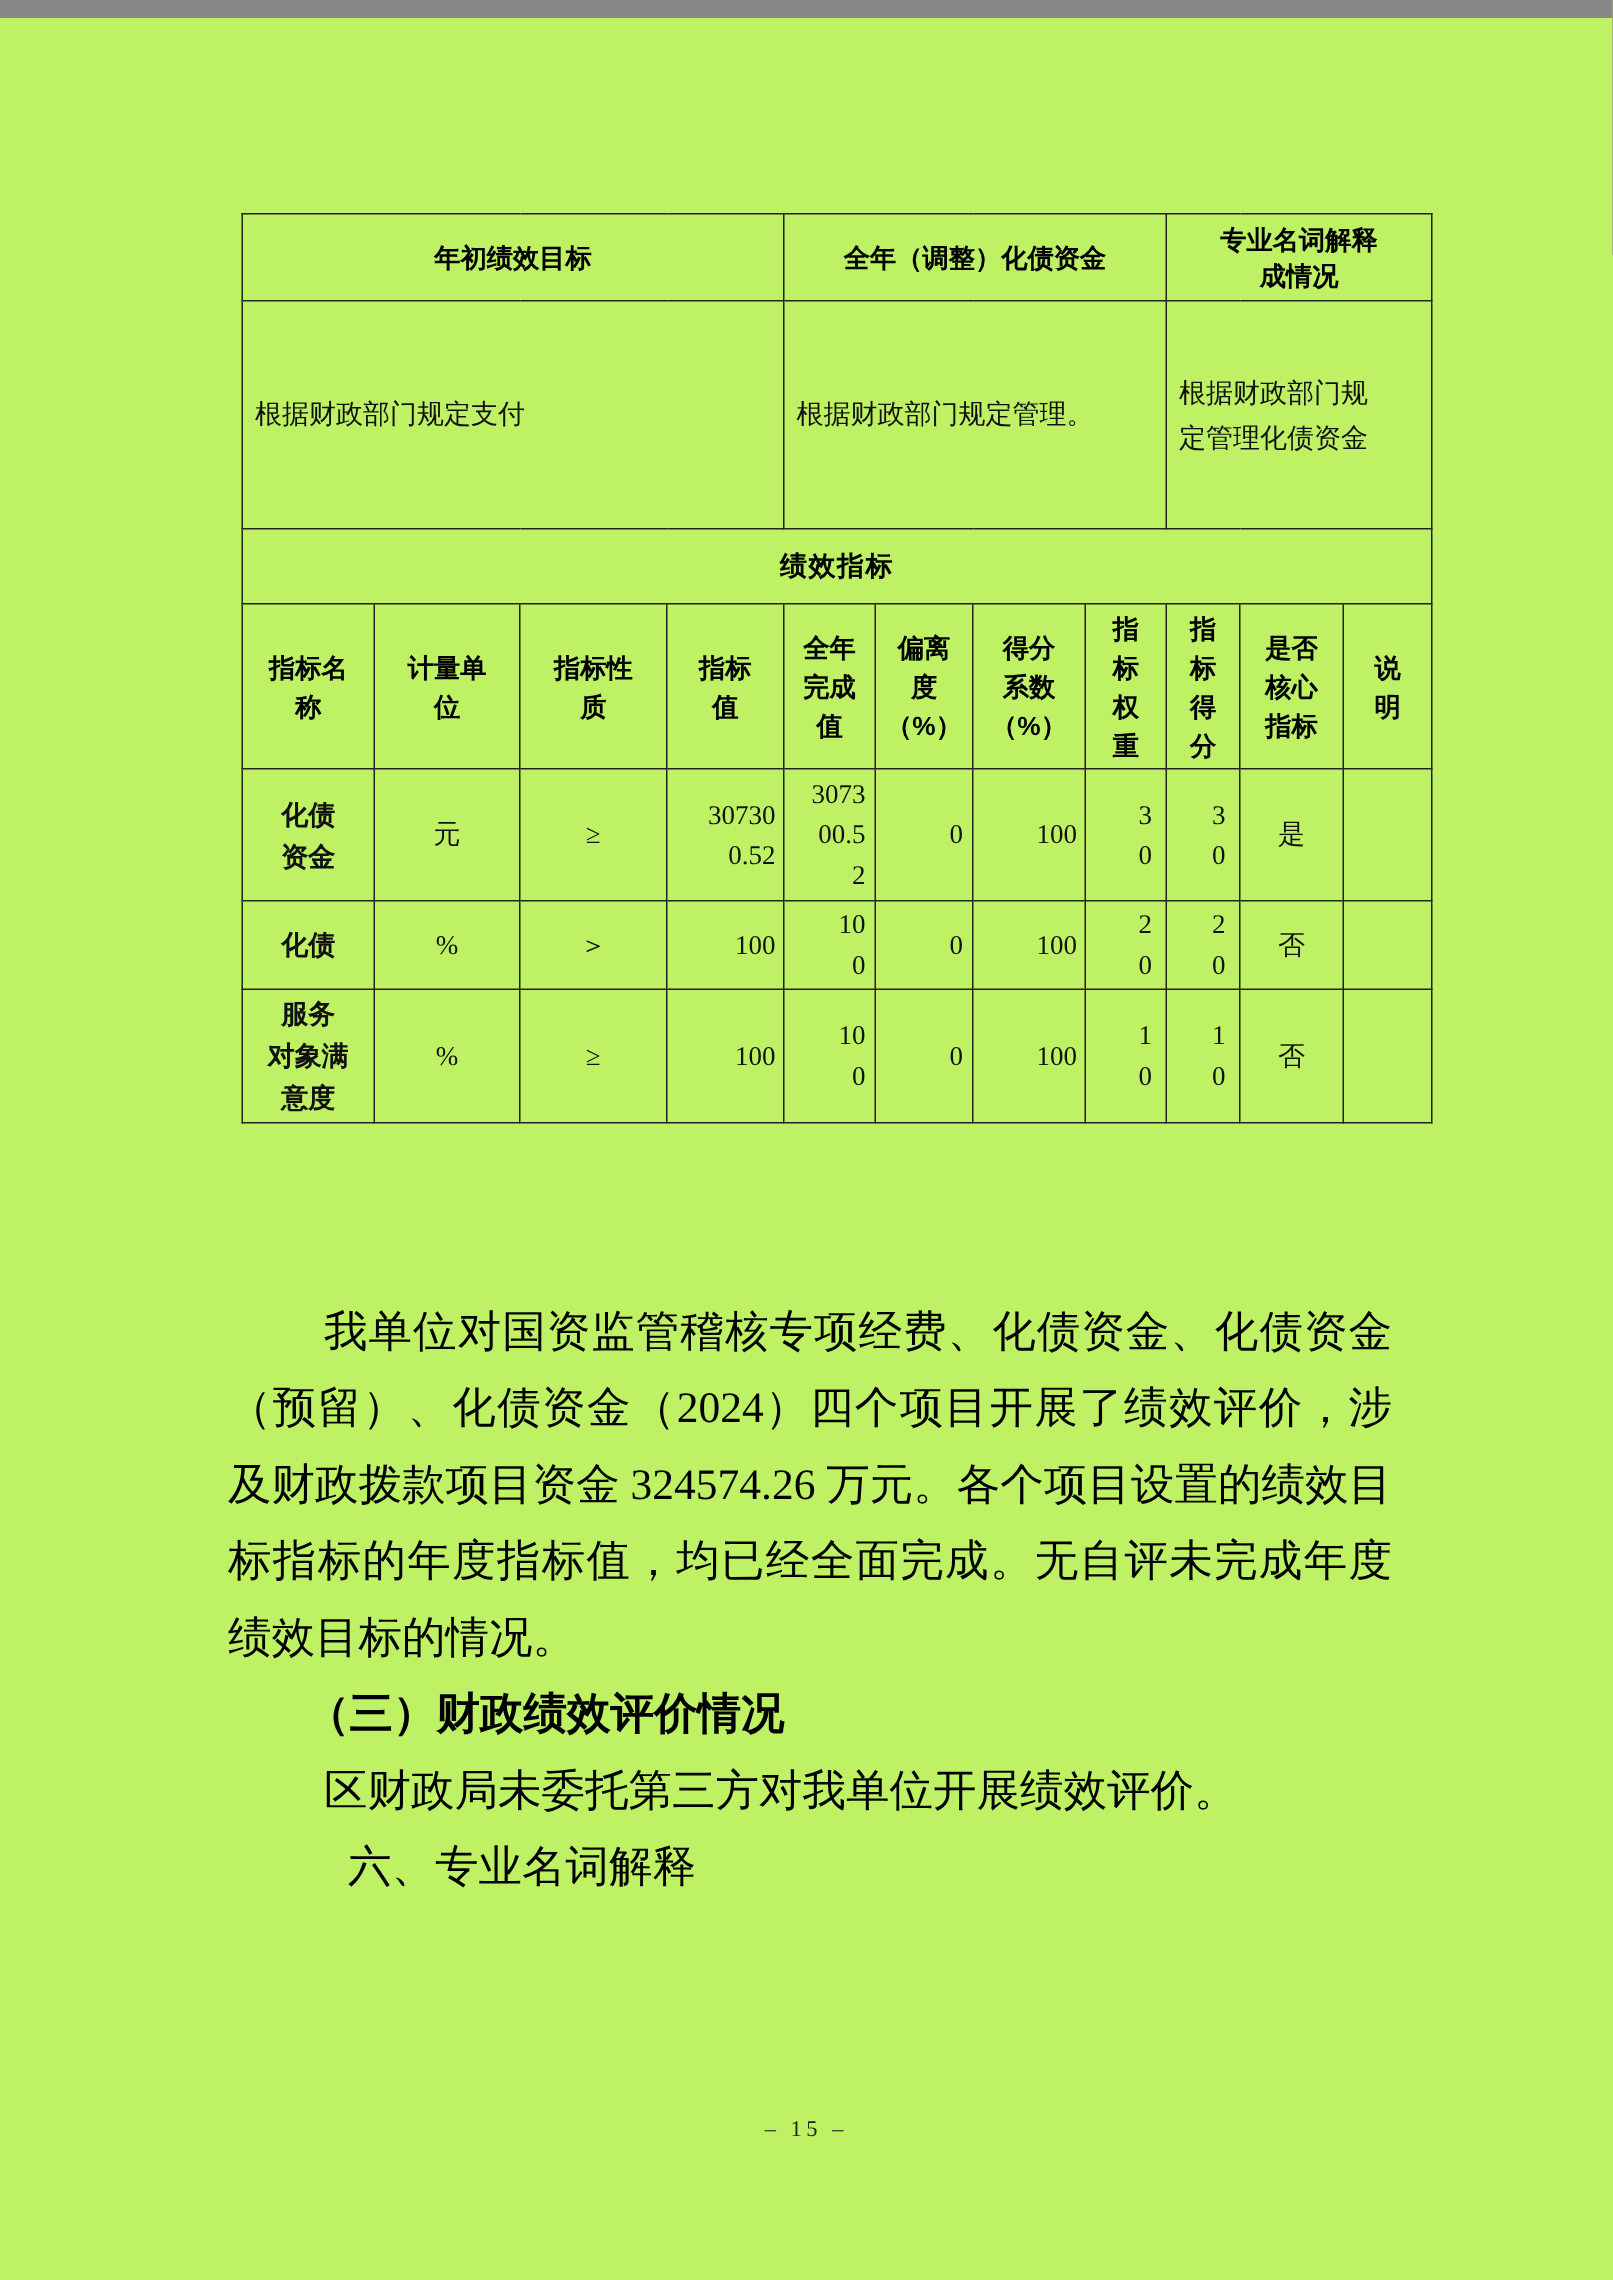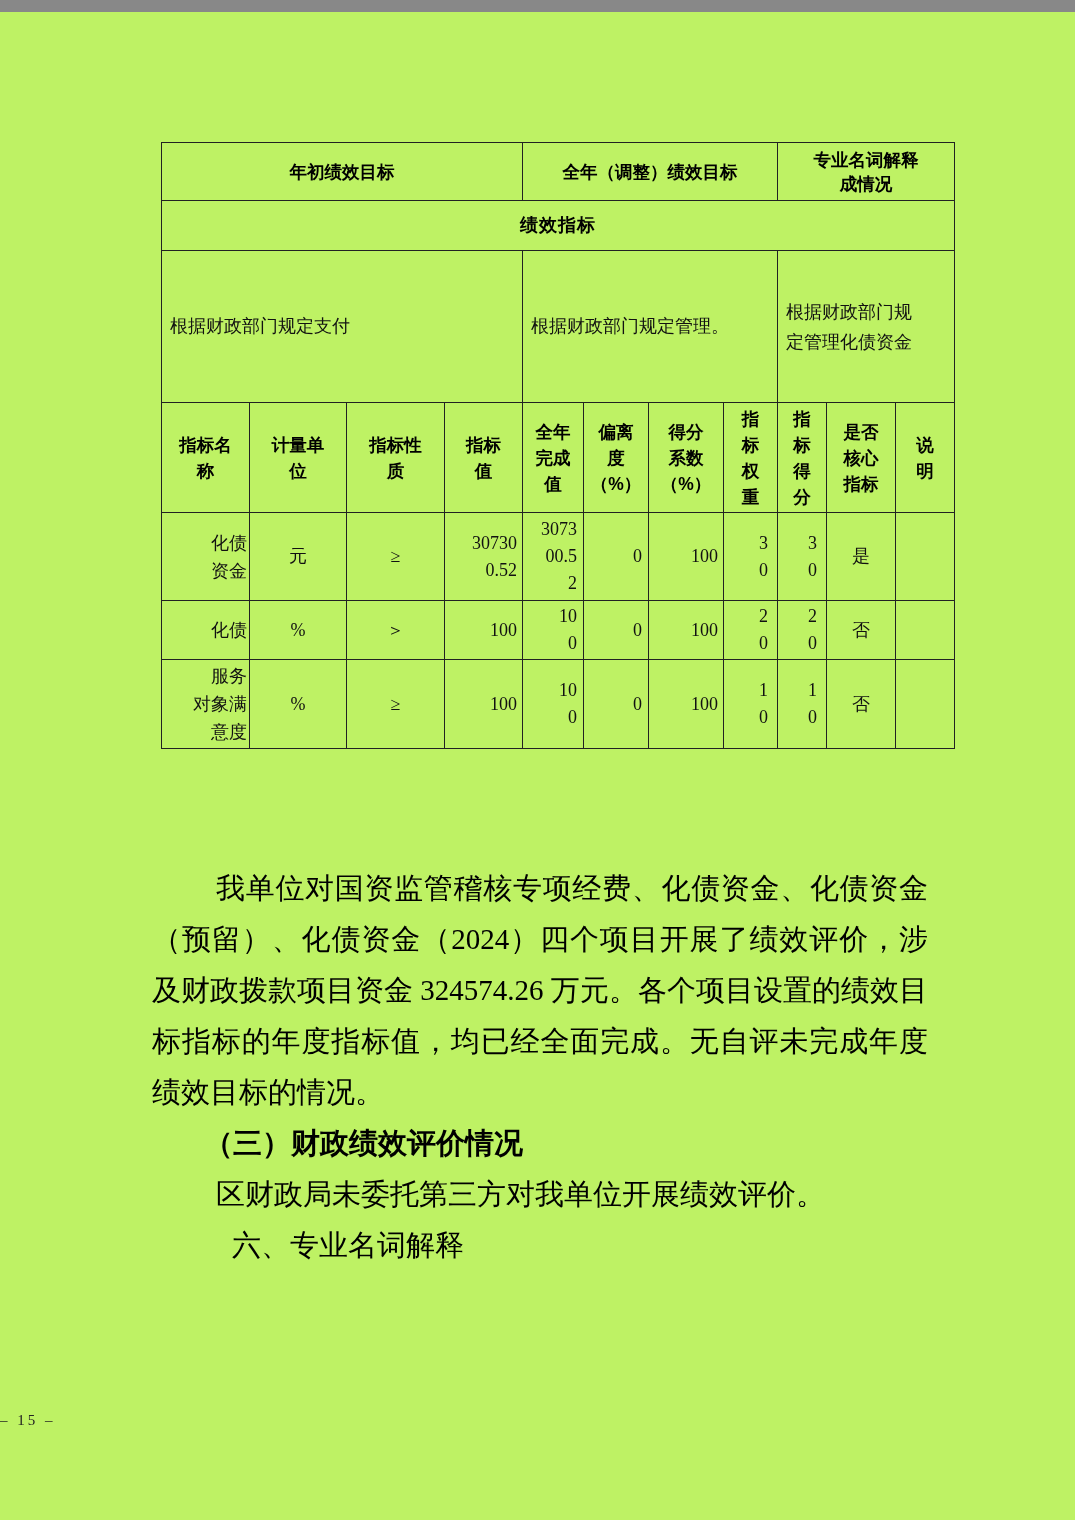--- a/index.html
+++ b/index.html
@@ -51,21 +51,21 @@
     vertical-align:top;
     text-align:left;
     padding:5px 8px;
   }
   .goal-cell.mid{vertical-align:middle;line-height:30px;}
   .doc-table td{
     font-size:18px;
     line-height:27px;
     vertical-align:middle;
   }
-  td.cname{text-align:right;padding:2px;line-height:28px;}
+  td.cname{text-align:center;padding:2px;line-height:28px;font-weight:bold;}
   td.ccenter{text-align:center;padding:2px;}
   td.cnum{text-align:right;padding:2px 5px 2px 2px;}
   td.cnum2{text-align:right;padding:2px 6px 2px 2px;}
   td.cw{text-align:right;padding:2px 9px 2px 2px;}
   
   .body-text{
     position:absolute;left:152px;top:851px;width:776px;
     font-size:29px;
     line-height:51px;
     text-align:justify;
@@ -82,20 +82,21 @@
   }
   .body-text .hd-hei{
     font-family:"Liberation Sans", sans-serif;
     font-weight:normal;
     text-indent:80px;
     margin:0;
   }
   
   .page-number{
     position:absolute;left:0;top:1400px;width:100%;
+    text-align:center;
     font-size:15px;
     letter-spacing:3px;
     color:#222;
   }
 </style>
 </head>
 <body>
 
 <div class="page">
 
@@ -110,34 +111,34 @@
         <col style="width:75px">
         <col style="width:54px">
       <col style="width:49px">
         <col style="width:69px">
         <col style="width:59px">
     </colgroup>
 
     <tbody>
         <tr style="height:58px">
       <th colspan="4">年初绩效目标</th>
-      <th colspan="4">全年（调整）绩效目标</th>
+      <th colspan="4">全年（调整）化债资金</th>
       <th colspan="3">专业名词解释
 成情况</th>
-    </tr>
-
-    <tr style="height:50px">
-      <td colspan="11" class="banner-cell">绩效指标</td>
     </tr>
 
     <tr style="height:152px">
       <td colspan="4" class="goal-cell">根据财政部门规定支付</td>
       <td colspan="4" class="goal-cell">根据财政部门规定管理。</td>
       <td colspan="3" class="goal-cell mid">根据财政部门规
 定管理化债资金</td>
+    </tr>
+
+    <tr style="height:50px">
+      <td colspan="11" class="banner-cell">绩效指标</td>
     </tr>
 
     <tr style="height:110px" class="ind-head">
       <th>指标名
 称</th>
       <th>计量单
 位</th>
       <th>指标性
 质</th>
       <th>指标

